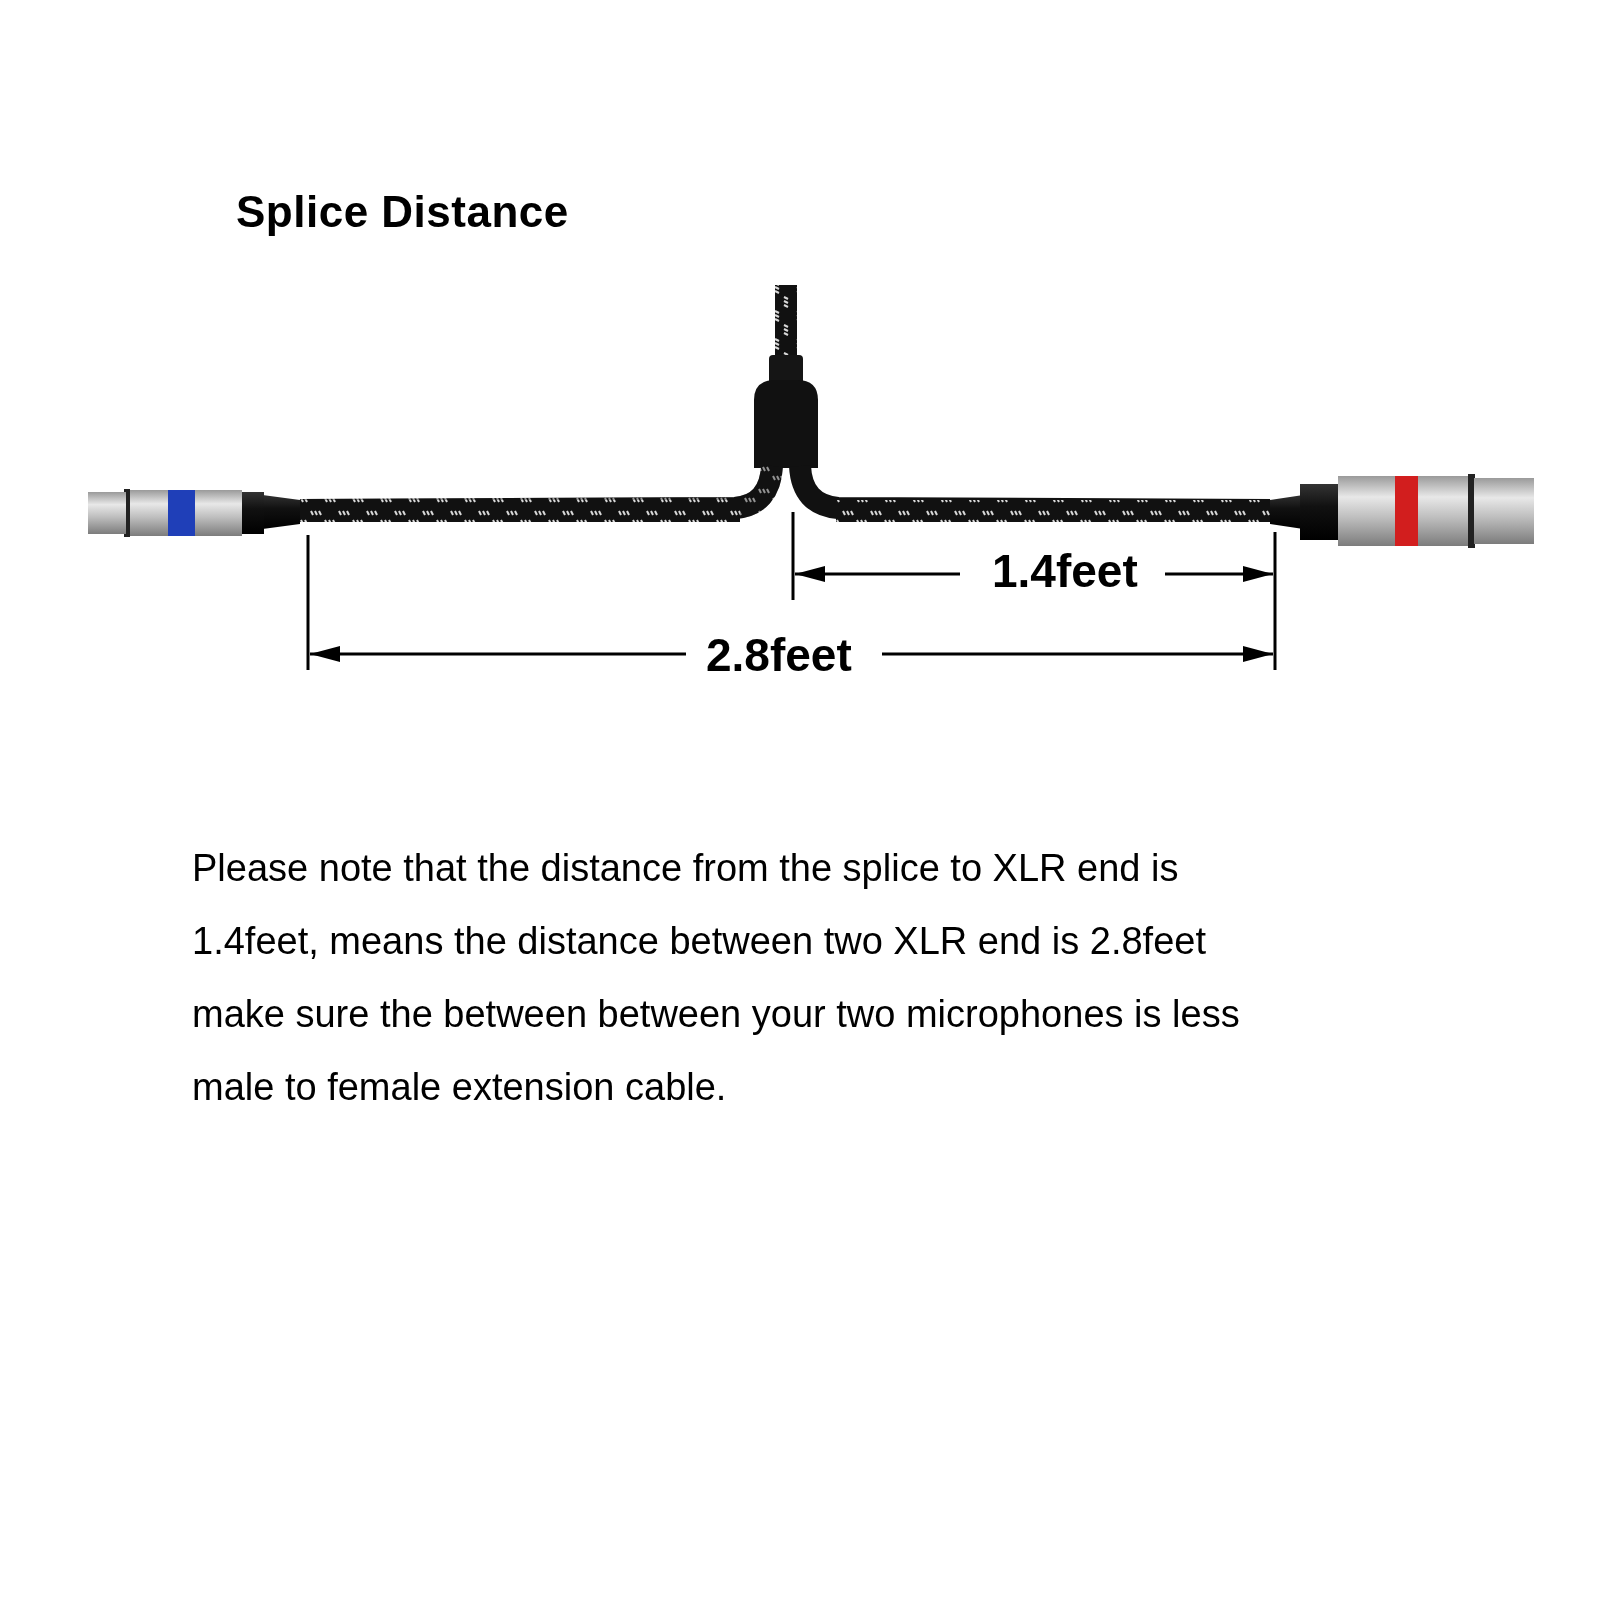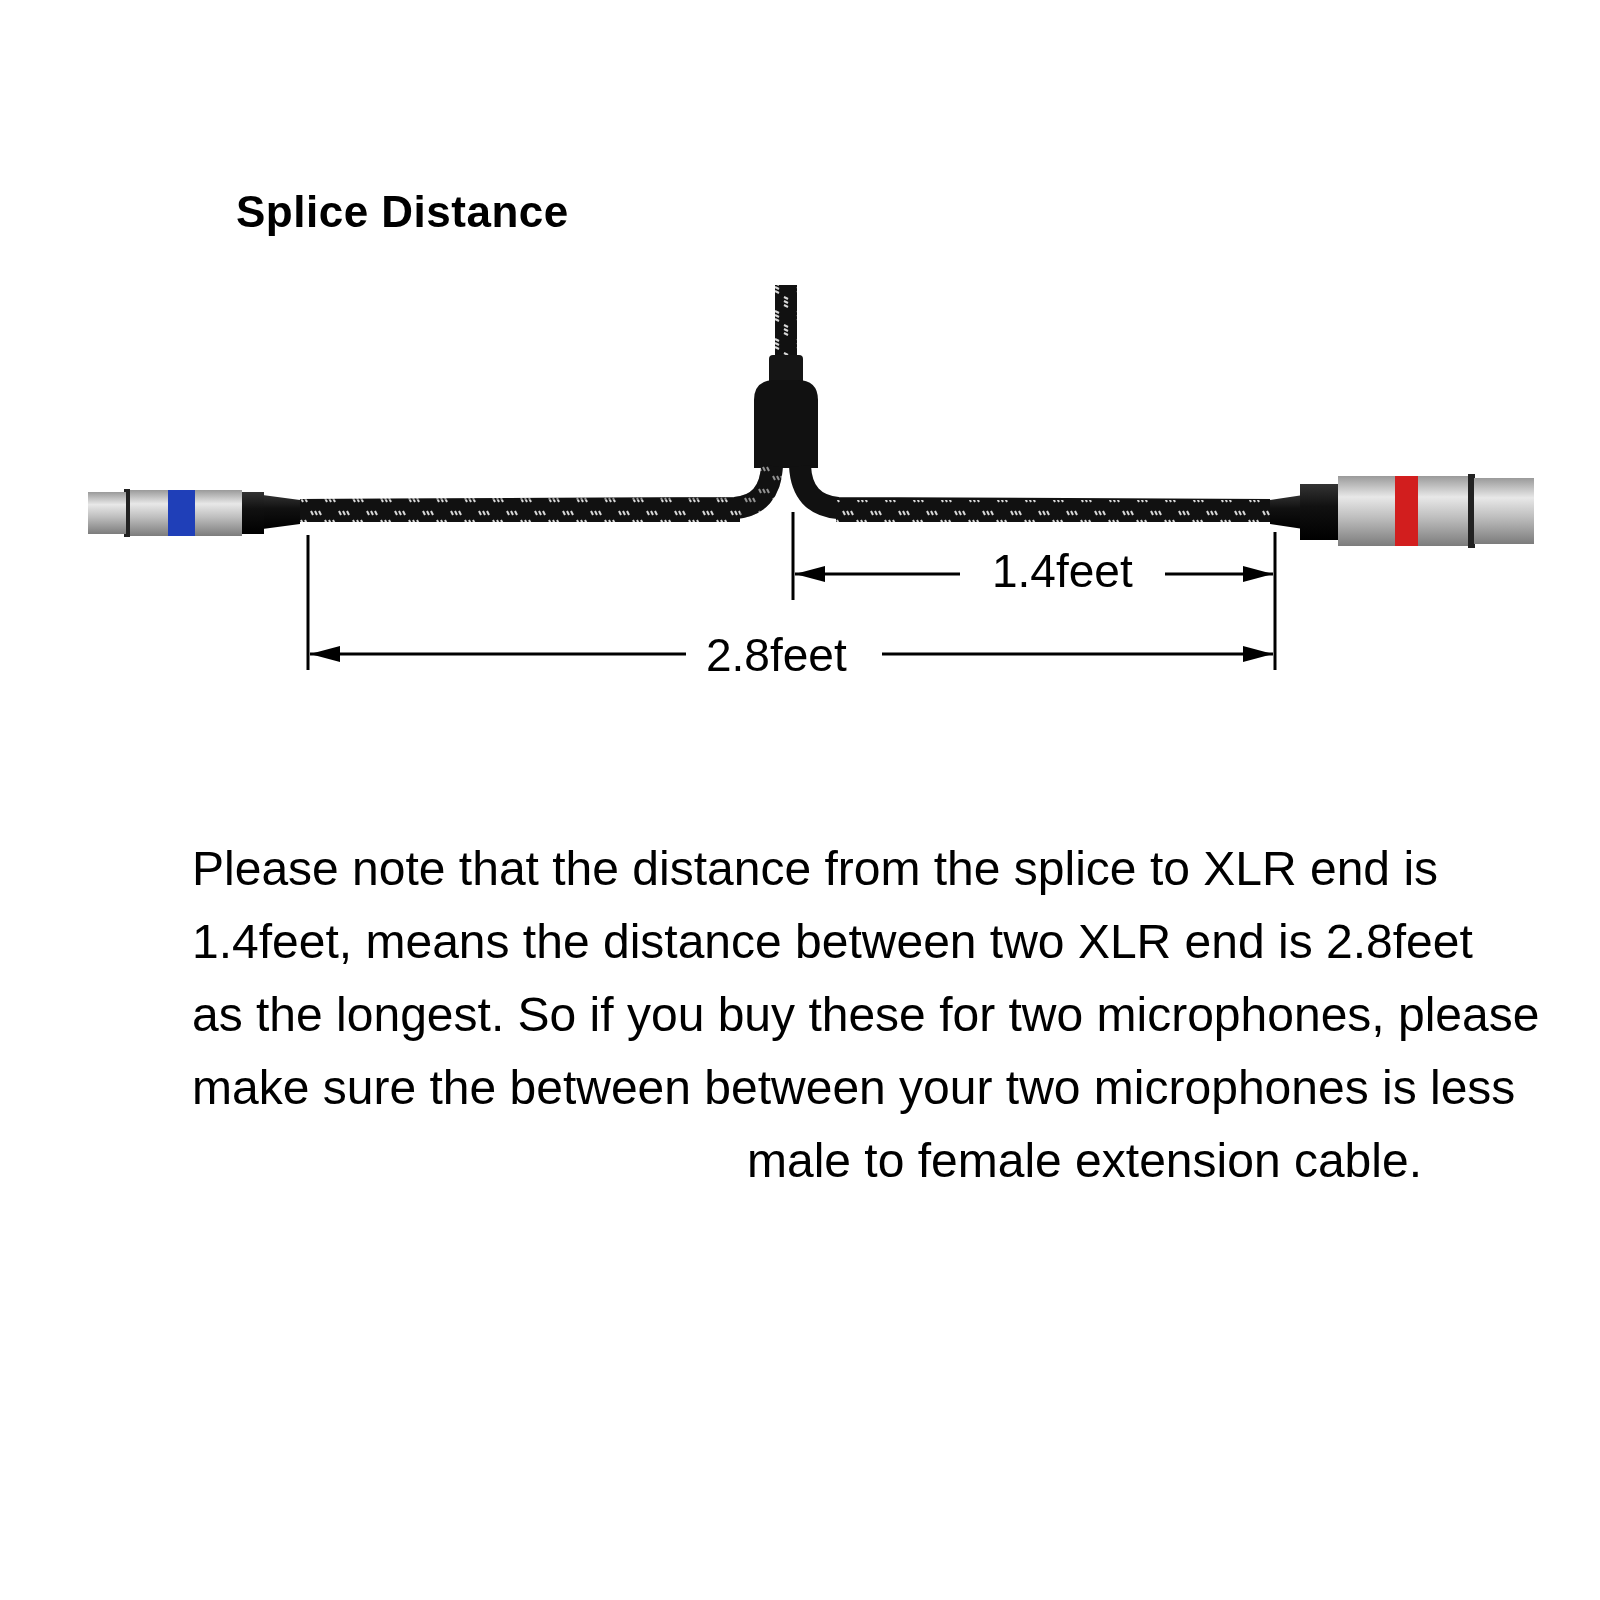--- a/index.html
+++ b/index.html
@@ -1,26 +1,26 @@
 <!DOCTYPE html>
 <html><head>
 <meta charset="utf-8">
 <style>
   html, body { margin: 0; padding: 0; background: #ffffff; }
   body { width: 1600px; height: 1600px; position: relative; overflow: hidden;
          font-family: "Liberation Sans", sans-serif; color: #000; }
   .title { position: absolute; left: 236px; top: 190px; font-size: 44px; font-weight: bold;
            letter-spacing: 0.5px; line-height: 1; }
   .diagram { position: absolute; left: 0; top: 0; width: 1600px; height: 720px; }
-  .dim-label { position: absolute; font-size: 46px; font-weight: normal; line-height: 1;
+  .dim-label { position: absolute; font-size: 46px; font-weight: bold; line-height: 1;
                background: #fff; padding: 0 10px; text-align: center; }
   .dim-short { left: 982px; top: 548px; }
   .dim-long  { left: 696px; top: 632px; }
-  .note { position: absolute; left: 192px; top: 832px; width: 1230px; font-size: 48px;
-          line-height: 73px; text-align: right; }
+  .note { position: absolute; left: 192px; top: 832px; width: 1230px; font-size: 38px;
+          line-height: 73px; }
   .note-line { display: block; white-space: nowrap; }
 </style>
 </head>
 <body>
 
 <div class="title">Splice Distance</div>
 
 <svg class="diagram" viewBox="0 0 1600 720" width="1600" height="720">
   <defs>
     <pattern id="braid" x="0" y="0" width="28" height="22" patternUnits="userSpaceOnUse">
@@ -101,16 +101,15 @@
     <polygon points="1273,654 1243,646 1243,662" stroke="none"></polygon>
   </g>
 </svg>
 
 <div class="dim-label dim-short">1.4feet</div>
 <div class="dim-label dim-long">2.8feet</div>
 
 <div class="note">
   <span class="note-line">Please note that the distance from the splice to XLR end is</span>
   <span class="note-line">1.4feet, means the distance between two XLR end is 2.8feet</span>
-  <span class="note-line">as the longest. So if you buy these for two microphones, please</span>
   <span class="note-line">make sure the between between your two microphones is less</span>
   <span class="note-line">male to female extension cable.</span>
 </div>
 
 </body></html>

